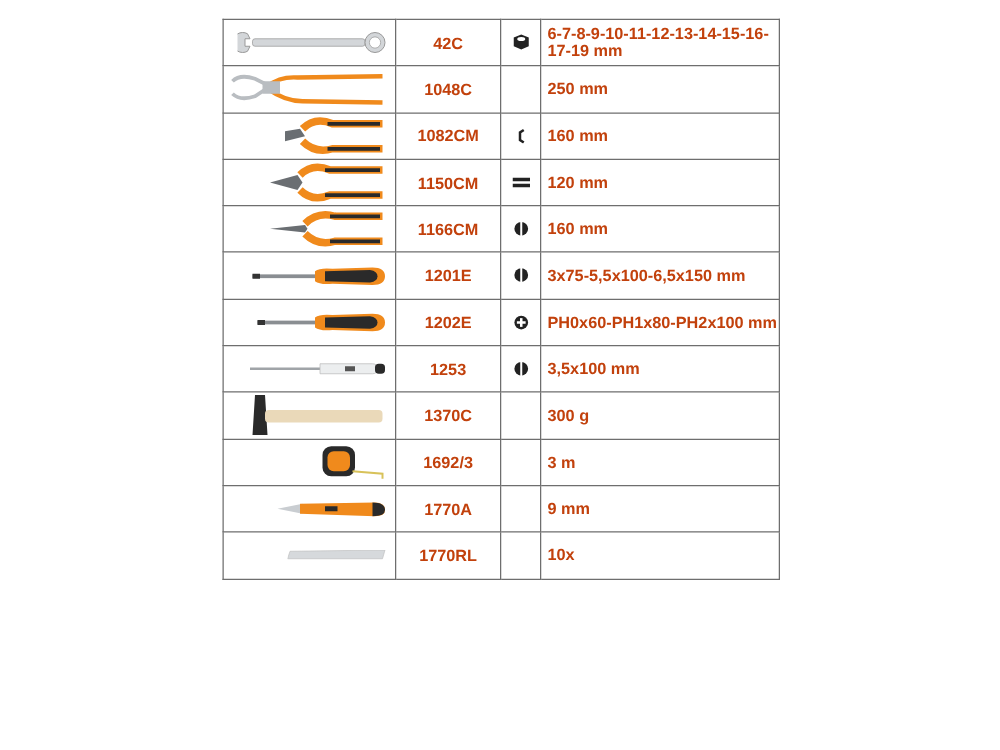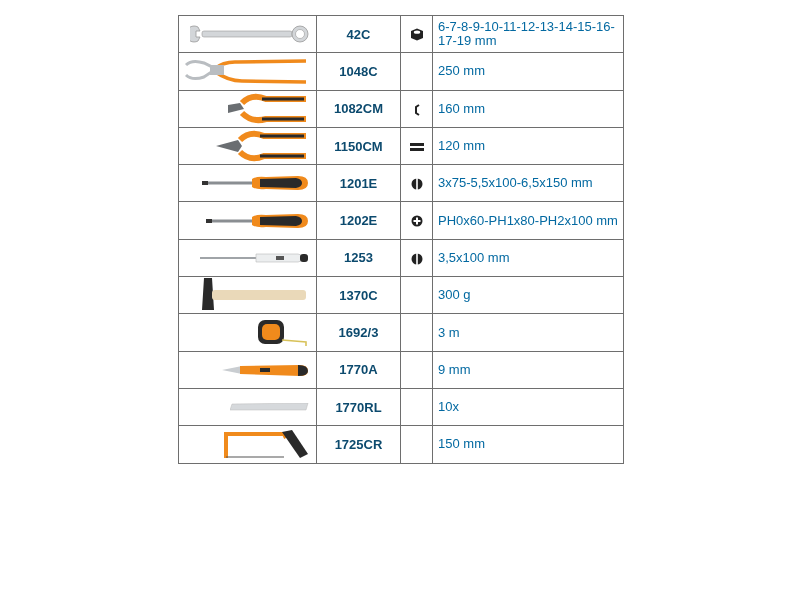--- a/index.html
+++ b/index.html
@@ -8,23 +8,23 @@
     position:absolute; left:178px; top:15px;
     border-collapse:collapse; width:446px;
     table-layout:fixed;
   }
   table.tools td {
     border:1.5px solid #6e6e6e;
     height:36.3px; padding:0;
     vertical-align:middle;
   }
   td.img { width:137px; position:relative; }
-  td.code { width:83px; text-align:center; font-weight:bold; font-size:13px; color:#0c4a6e; }
+  td.code { width:83px; text-align:center; font-weight:bold; font-size:13px; color:#c2410c; }
   td.icon { width:31px; text-align:center; }
-  td.desc { padding-left:5px !important; font-size:13px; color:#0369a1; line-height:14px; }
+  td.desc { padding-left:5px !important; font-size:13px; color:#c2410c; line-height:14px;font-weight:bold; }
   .pic { position:absolute; right:6px; top:50%; transform:translateY(-50%); }
   .ico { display:inline-block; vertical-align:middle; }
 </style>
 </head>
 <body>
 
 <table class="tools">
   <tbody>
 
     <tr>
@@ -93,20 +93,39 @@
       <td class="code">1150CM</td>
       <td class="icon">
         <svg class="ico" width="14" height="8" viewBox="0 0 14 8">
           <rect x="0" y="0" width="14" height="3" fill="#222"></rect>
           <rect x="0" y="5" width="14" height="3" fill="#222"></rect>
         </svg>
       </td>
       <td class="desc">120 mm</td>
     </tr>
 
+    <tr>
+      <td class="img">
+        <svg class="pic" width="96" height="32" viewBox="0 0 96 32">
+          <path d="M2 16 L30 13 L32 16 L30 19 Z" fill="#6a6e72"></path>
+          <path d="M30 12 Q40 2 54 6 L92 6" fill="none" stroke="#f08a1c" stroke-width="6"></path>
+          <path d="M30 20 Q40 30 54 26 L92 26" fill="none" stroke="#f08a1c" stroke-width="6"></path>
+          <path d="M50 6 L90 6" stroke="#2a2a2a" stroke-width="3"></path>
+          <path d="M50 26 L90 26" stroke="#2a2a2a" stroke-width="3"></path>
+        </svg>
+      </td>
+      <td class="code">1166CM</td>
+      <td class="icon">
+        <svg class="ico" width="12" height="12" viewBox="0 0 12 12">
+          <circle cx="6" cy="6" r="5.5" fill="#222"></circle>
+          <rect x="5.2" y="0" width="1.6" height="12" fill="#fff"></rect>
+        </svg>
+      </td>
+      <td class="desc">160 mm</td>
+    </tr>
 
     <tr>
       <td class="img">
         <svg class="pic" width="110" height="18" viewBox="0 0 110 18">
           <rect x="2" y="7.5" width="50" height="3" fill="#8a8e92"></rect>
           <rect x="2" y="7" width="6" height="4" fill="#333"></rect>
           <path d="M52 5 Q56 2 66 3 L98 2 Q108 2 108 9 Q108 16 98 16 L66 15 Q56 16 52 13 Z" fill="#f08a1c"></path>
           <path d="M60 5 L96 4 Q102 5 102 9 Q102 13 96 14 L60 13 Z" fill="#2a2a2a"></path>
         </svg>
       </td>
@@ -203,26 +222,14 @@
         <svg class="pic" width="80" height="8" viewBox="0 0 80 8">
           <path d="M2 1 L78 0 L76 7 L0 7 Z" fill="#d6d9dc" stroke="#bbb" stroke-width="0.5"></path>
         </svg>
       </td>
       <td class="code">1770RL</td>
       <td class="icon"></td>
       <td class="desc">10x</td>
     </tr>
 
 
-    <tr>
-      <td class="img">
-        <svg class="pic" width="90" height="32" viewBox="0 0 90 32">
-          <path d="M6 30 L6 6 L64 6 L66 10" fill="none" stroke="#f08a1c" stroke-width="4"></path>
-          <line x1="6" y1="29" x2="64" y2="29" stroke="#555" stroke-width="1.2"></line>
-          <path d="M62 4 L72 2 L88 26 L80 30 Z" fill="#2a2a2a"></path>
-        </svg>
-      </td>
-      <td class="code">1725CR</td>
-      <td class="icon"></td>
-      <td class="desc">150 mm</td>
-    </tr>
   </tbody>
 </table>
 
 </body></html>

